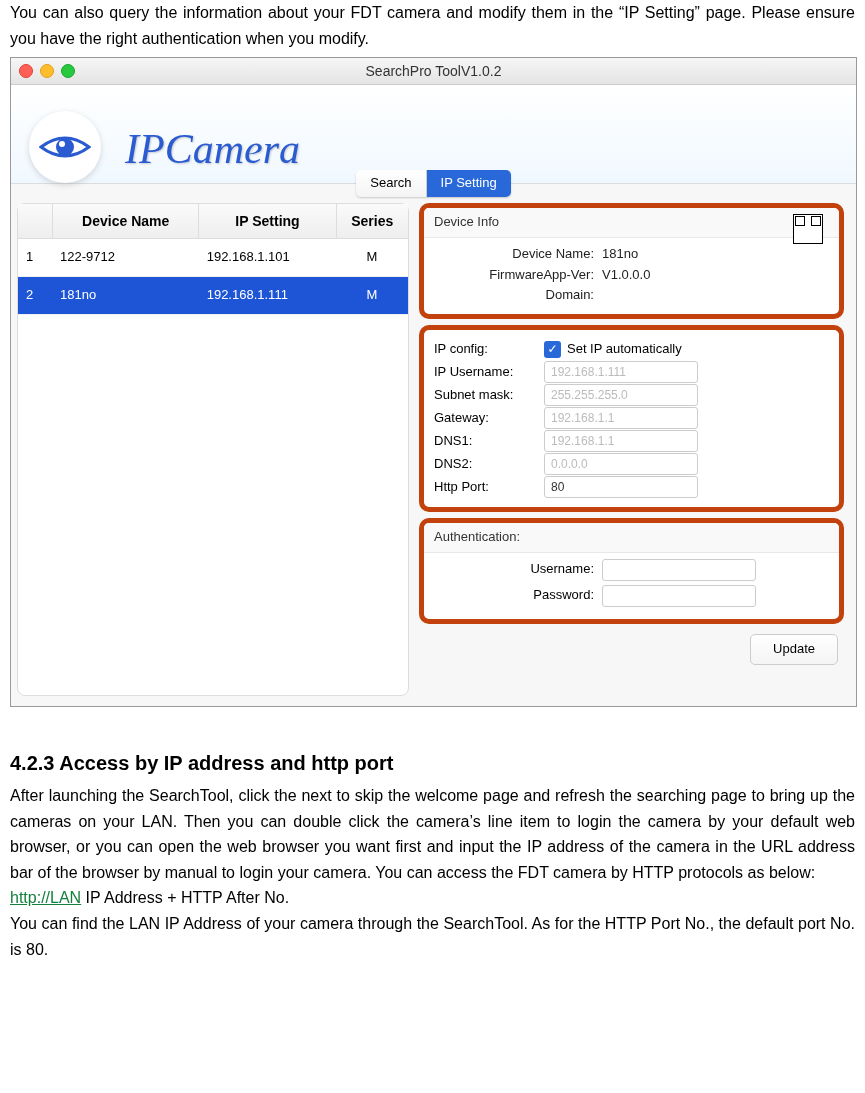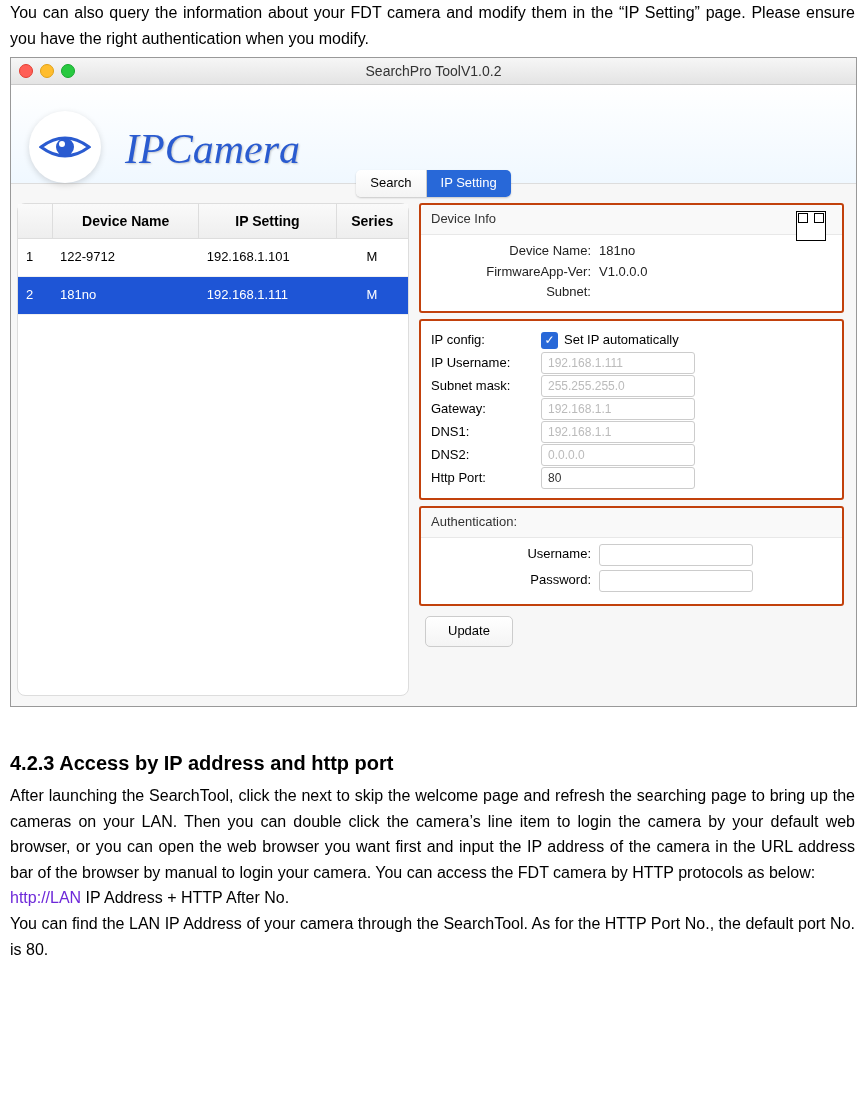--- a/index.html
+++ b/index.html
@@ -31,42 +31,42 @@
 .th.sr{flex:.6;border-right:none}
 .trow{display:flex;font-size:13px;border-bottom:1px solid #f0f0f0}
 .trow.sel{background:#1e55d6;color:#fff}
 .td{padding:8px 8px}
 .td.num{width:18px}
 .td.dn{flex:1.4}
 .td.ip{flex:1.3}
 .td.sr{flex:.6;text-align:center}
 .tbody-fill{height:380px}
 .right{flex:1;padding:0 6px 0 10px}
-.grp{border:2px solid #c2410c;border-radius:3px;background:#fff;margin-bottom:6px;padding:8px 10px}
+.grp{border:5px solid #c2410c;border-radius:10px;background:#fff;margin-bottom:6px;padding:8px 10px}
 .grp-title{font-size:13px;color:#333;margin:-8px -10px 6px;padding:4px 10px;border-bottom:1px solid #e8e8e8;background:#f9f9f9;border-radius:5px 5px 0 0}
 .info-row{display:flex;font-size:13px;margin:0 0}
 .info-lbl{width:160px;text-align:right;margin-right:8px;color:#222}
 .info-val{color:#222}
 .qr{position:absolute;right:16px;top:6px;width:28px;height:28px;background:#fff;border:1px solid #000}
 .qr::before,.qr::after{content:"";position:absolute;width:8px;height:8px;border:1px solid #000}
 .qr::before{left:1px;top:1px}
 .qr::after{right:1px;top:1px}
 .info-wrap{position:relative}
 .cfg-row{display:flex;align-items:center;font-size:13px;margin:1px 0}
 .cfg-lbl{width:110px}
 .chk{width:17px;height:17px;background:#2868d8;border-radius:3px;display:inline-flex;align-items:center;justify-content:center;color:#fff;font-size:12px;margin-right:6px}
 .inp{border:1px solid #ccc;border-radius:3px;padding:3px 6px;font-size:12px;width:140px;color:#bbb;background:#fff}
 .inp.enabled{color:#333}
 .auth-row{display:flex;align-items:center;font-size:13px;margin:4px 0}
 .auth-lbl{width:160px;text-align:right;margin-right:8px}
-.update-row{padding:4px 6px}
+.update-row{text-align:right;padding:4px 6px}
 .btn{display:inline-block;padding:4px 22px;background:linear-gradient(#fff,#f4f4f4);border:1px solid #ccc;border-radius:5px;font-size:13px}
 h3{font-size:20px;font-weight:bold;margin:40px 0 4px}
 .body-text{text-align:justify}
-a.link{color:#6d28d9;}
+a.link{color:#15803d;text-decoration:underline}
 </style>
 </head>
 <body>
 
 <div class="page">
   <div class="intro">You can also query the information about your FDT camera and modify them in the “IP Setting” page. Please ensure you have the right authentication when you modify.</div>
 
   <div class="app-window">
     <div class="titlebar">
       <div class="traffic">
@@ -123,21 +123,21 @@
           <div class="grp-title">Device Info</div>
           <div class="info-row">
               <div class="info-lbl">Device Name:</div>
               <div class="info-val">181no</div>
             </div>
           <div class="info-row">
               <div class="info-lbl">FirmwareApp-Ver:</div>
               <div class="info-val">V1.0.0.0</div>
             </div>
           <div class="info-row">
-              <div class="info-lbl">Subnet:</div>
+              <div class="info-lbl">Domain:</div>
               <div class="info-val"></div>
             </div>
           <div class="qr"></div>
         </div>
 
         <div class="grp">
           <div class="cfg-row">
             <div class="cfg-lbl">IP config:</div>
             <span class="chk">✓</span>
             <span>Set IP automatically</span>

